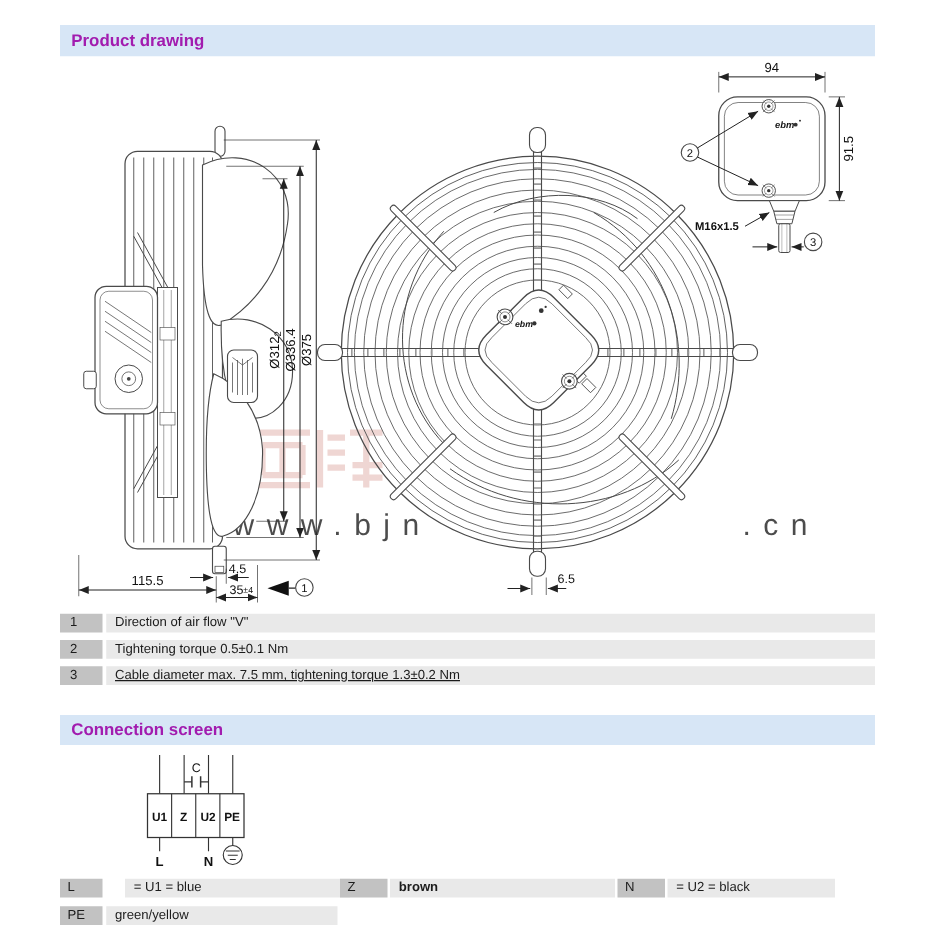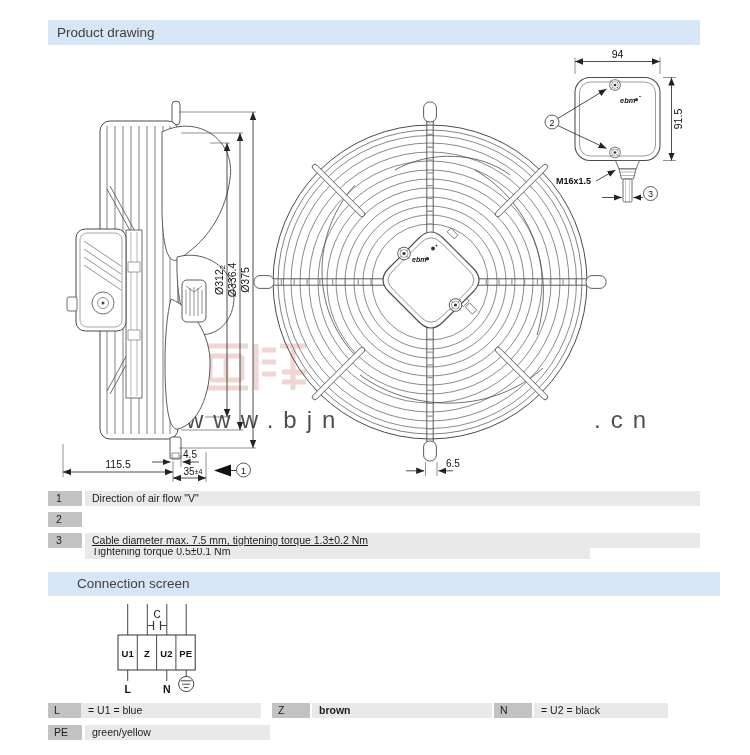--- a/index.html
+++ b/index.html
@@ -1,19 +1,19 @@
 <!DOCTYPE html>
 <html><head>
 <meta charset="utf-8">
 <style>
   html,body{margin:0;padding:0;background:#fff;}
   #page{position:relative;width:750px;height:755px;background:#ffffff;
         font-family:"Liberation Sans", sans-serif;color:#1c1c1c;overflow:hidden;}
   .section-bar{position:absolute;left:48px;width:652px;height:25px;background:#d7e6f6;}
-  .section-bar span{display:block;line-height:25px;padding-left:9px;font-weight:normal;font-size:13.5px;color:#404040;}
+  .section-bar span{display:block;line-height:25px;padding-left:9px;font-weight:bold;font-size:13.5px;color:#a21caf;}
   .tbl-cell{position:absolute;font-size:10.5px;line-height:14.5px;white-space:nowrap;overflow:hidden;}
   .key-cell{background:#c2c2c2;padding-left:8px;box-sizing:border-box;}
   .val-cell{background:#e9e9e9;padding-left:7px;box-sizing:border-box;}
   .w-row{line-height:15px;}
   svg{position:absolute;}
   svg text{font-family:"Liberation Sans", sans-serif;fill:#111;}
   .geo{stroke:#4a4a4a;fill:#fff;}
   .geoline{stroke:#4a4a4a;fill:none;}
   .dim{stroke:#222;stroke-width:0.8;fill:none;}
   .ext{stroke:#333;stroke-width:0.55;fill:none;}
@@ -279,26 +279,26 @@
         <circle cx="650.5" cy="193.5" r="7" class="geo" stroke-width="0.9"></circle>
         <text x="650.5" y="197.1" text-anchor="middle" font-size="9">3</text>
       </g>
     </g>
   </svg>
 
   <div>
     <div class="tbl-cell key-cell" style="left:48px;top:491px;width:34px;height:14.5px;">1</div>
     <div class="tbl-cell val-cell" style="left:85px;top:491px;width:615px;height:14.5px;">Direction of air flow "V"</div>
     <div class="tbl-cell key-cell" style="left:48px;top:512px;width:34px;height:14.5px;">2</div>
-    <div class="tbl-cell val-cell" style="left:85px;top:544px;width:505px;height:14.5px;">Tightening torque 0.5±0.1 Nm</div>
+    <div class="tbl-cell val-cell" style="left:85px;top:512px;width:615px;height:14.5px;">Tightening torque 0.5±0.1 Nm</div>
     <div class="tbl-cell key-cell" style="left:48px;top:533px;width:34px;height:14.5px;">3</div>
     <div class="tbl-cell val-cell" style="left:85px;top:533px;width:615px;height:14.5px;text-decoration:underline;">Cable diameter max. 7.5 mm, tightening torque 1.3±0.2 Nm</div>
   </div>
 
-  <div class="section-bar" style="top:572px;height:24px;padding-left:20px;">
+  <div class="section-bar" style="top:572px;height:24px;">
     <span style="line-height:24px;">Connection screen</span>
   </div>
 
   <svg style="left:90px;top:598px;" width="150" height="100" viewBox="90 598 150 100">
     <g stroke="#333" stroke-width="0.9" fill="none">
       <line x1="127.7" y1="604" x2="127.7" y2="635"></line>
       <line x1="147.3" y1="604" x2="147.3" y2="635"></line>
       <line x1="166.8" y1="604" x2="166.8" y2="635"></line>
       <line x1="186.2" y1="604" x2="186.2" y2="635"></line>
     </g>
@@ -329,21 +329,21 @@
     <g stroke="#333" fill="none">
       <circle cx="186.2" cy="684" r="7.6" stroke-width="0.9"></circle>
       <line x1="180.7" y1="680.8" x2="191.7" y2="680.8" stroke-width="0.9"></line>
       <line x1="182.2" y1="684.2" x2="190.2" y2="684.2" stroke-width="0.9"></line>
       <line x1="183.8" y1="687.6" x2="188.6" y2="687.6" stroke-width="0.9"></line>
     </g>
   </svg>
 
   <div>
     <div class="tbl-cell key-cell w-row" style="left:48px;top:703px;width:34px;height:15px;padding-left:6px;">L</div>
-    <div class="tbl-cell val-cell w-row" style="left:81px;top:703px;width:180px;height:15px;">= U1 = blue</div>
+    <div class="tbl-cell val-cell w-row" style="left:100px;top:703px;width:180px;height:15px;">= U1 = blue</div>
     <div class="tbl-cell key-cell w-row" style="left:272px;top:703px;width:38px;height:15px;padding-left:6px;">Z</div>
     <div class="tbl-cell val-cell w-row" style="left:312px;top:703px;width:180px;height:15px;font-weight:bold;">brown</div>
     <div class="tbl-cell key-cell w-row" style="left:494px;top:703px;width:38px;height:15px;padding-left:6px;">N</div>
     <div class="tbl-cell val-cell w-row" style="left:534px;top:703px;width:134px;height:15px;">= U2 = black</div>
     <div class="tbl-cell key-cell w-row" style="left:48px;top:725px;width:34px;height:15px;padding-left:6px;">PE</div>
     <div class="tbl-cell val-cell w-row" style="left:85px;top:725px;width:185px;height:15px;">green/yellow</div>
   </div>
 
 </div>
 

